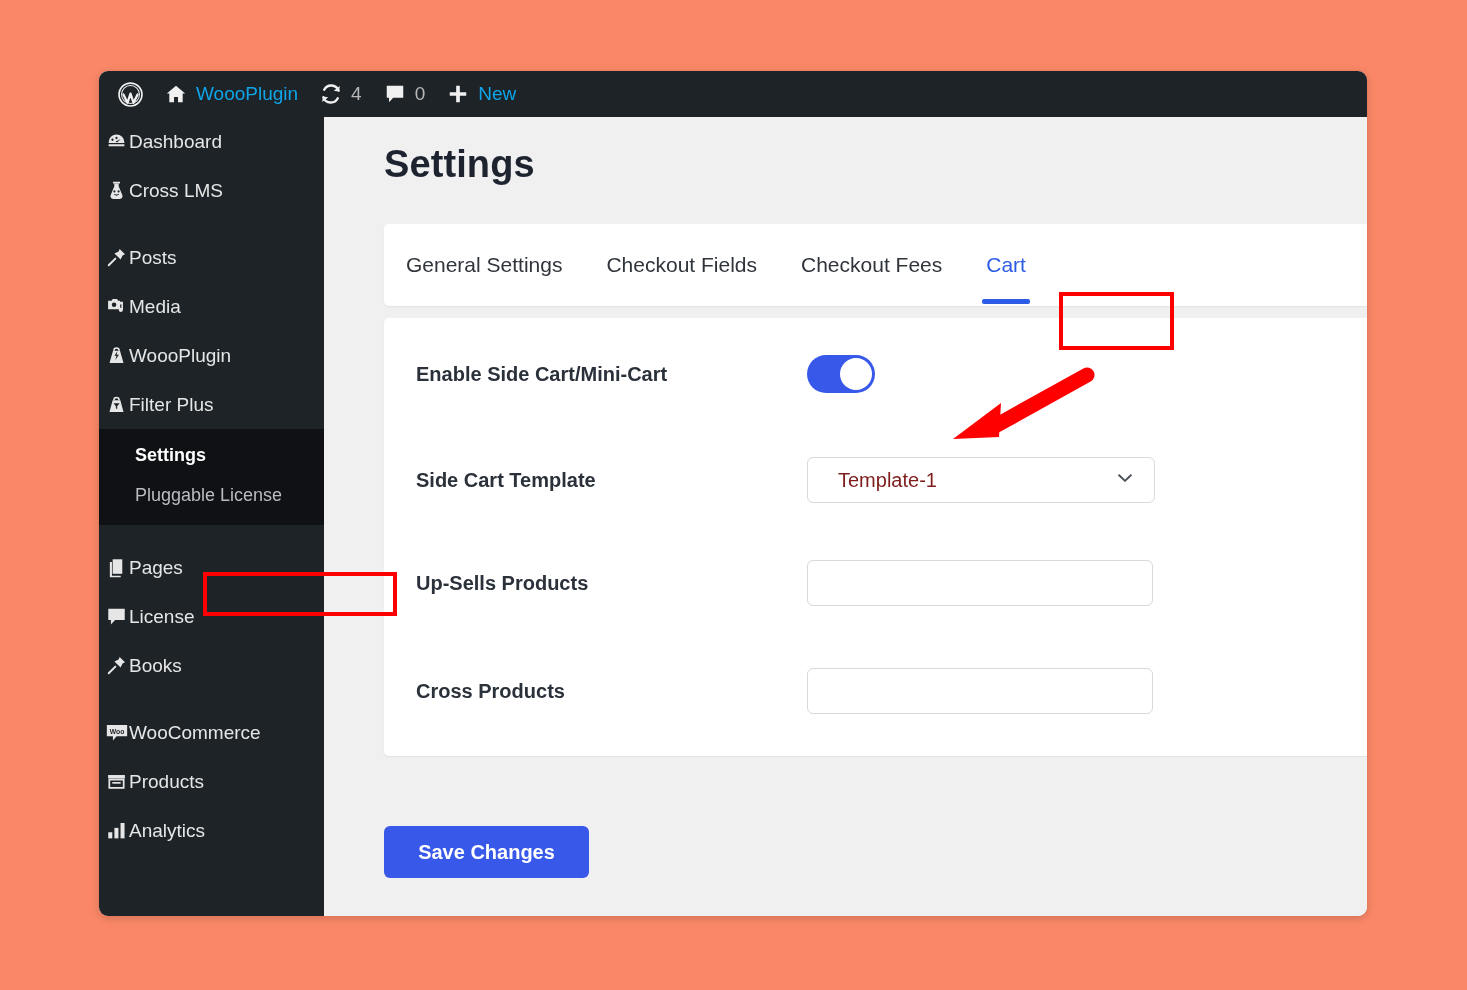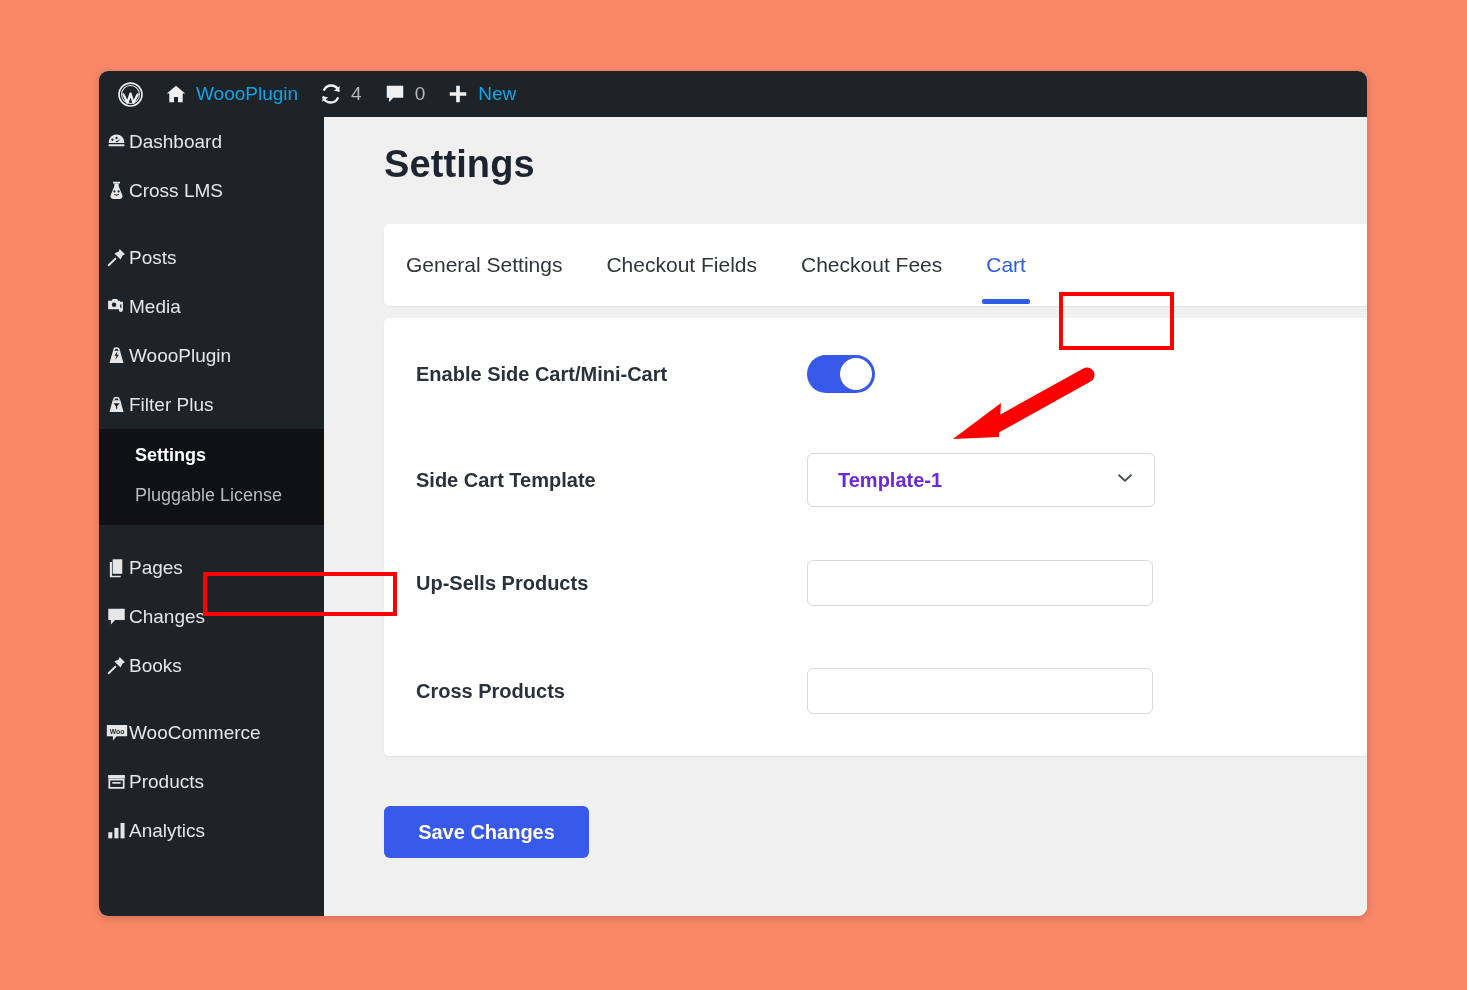--- a/index.html
+++ b/index.html
@@ -205,50 +205,49 @@
     position: absolute;
     right: 3px; top: 3px;
     width: 32px; height: 32px;
     border-radius: 50%;
     background: #ffffff;
   }
 
   
   .select-box {
     width: 348px;
-    height: 54px;
+    height: 46px;
     border: 1px solid #d7d9dd;
     border-radius: 6px;
     background: #fff;
     display: flex;
     align-items: center;
     justify-content: space-between;
     padding: 0 18px 0 30px;
     box-sizing: border-box;
     font-size: 20px;
-    color: #6d28d9;
-    cursor: pointer;
-    font-weight: bold;
+    color: #7f1d1d;
+    cursor: pointer;
   }
   .text-box {
     width: 346px;
     height: 46px;
     border: 1px solid #d7d9dd;
     border-radius: 6px;
     background: #fff;
     font-size: 18px;
     color: #2b313a;
     padding: 0 14px;
     box-sizing: border-box;
     outline: none;
     font-family: "Liberation Sans", sans-serif;
   }
 
   #save-button {
-    margin-top: 50px;
+    margin-top: 70px;
     width: 205px;
     height: 52px;
     background: #3858e9;
     color: #fff;
     font-size: 20px;
     font-weight: bold;
     border: none;
     border-radius: 6px;
     cursor: pointer;
     font-family: "Liberation Sans", sans-serif;
@@ -410,21 +409,21 @@
       </span>
       <span>Pages</span>
     </div>
 
     <div class="menu-item">
       <span class="m-icon">
         <svg width="21" height="21" viewBox="0 0 24 24">
           <path d="M2.6 3h18.8v13H10.4l-4.8 5.2V16H2.6z" fill="#e6e6e6"></path>
         </svg>
       </span>
-      <span>Changes</span>
+      <span>License</span>
     </div>
 
     <div class="menu-item">
       <span class="m-icon">
         <svg width="21" height="21" viewBox="0 0 24 24">
           <path d="M15.6 2.3 L21.7 8.4 L18.9 9.6 L16.7 14.4 L9.6 7.3 L14.4 5.1 Z" fill="#e6e6e6"></path>
           <path d="M10.7 13.3 L3.1 20.9" stroke="#e6e6e6" stroke-width="2.2" stroke-linecap="round"></path>
         </svg>
       </span>
       <span>Books</span>

